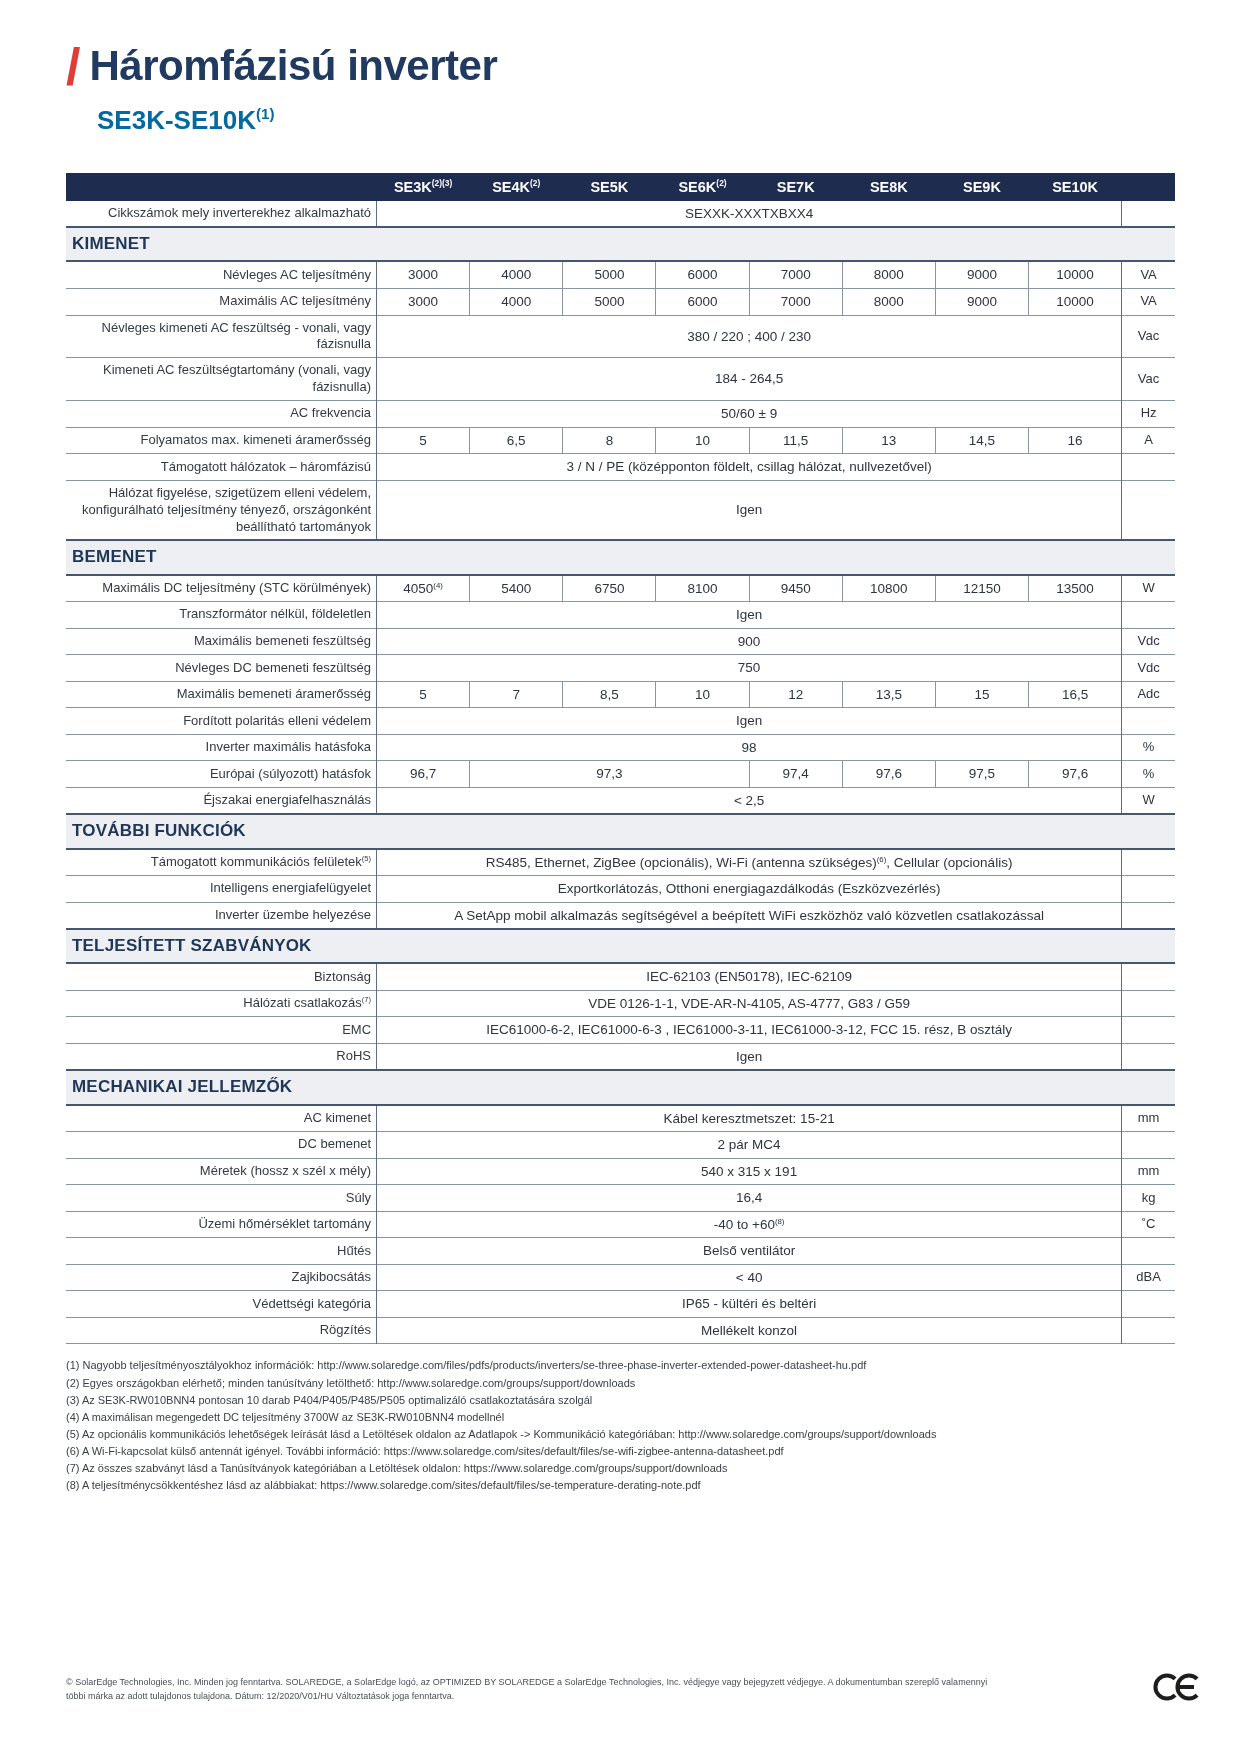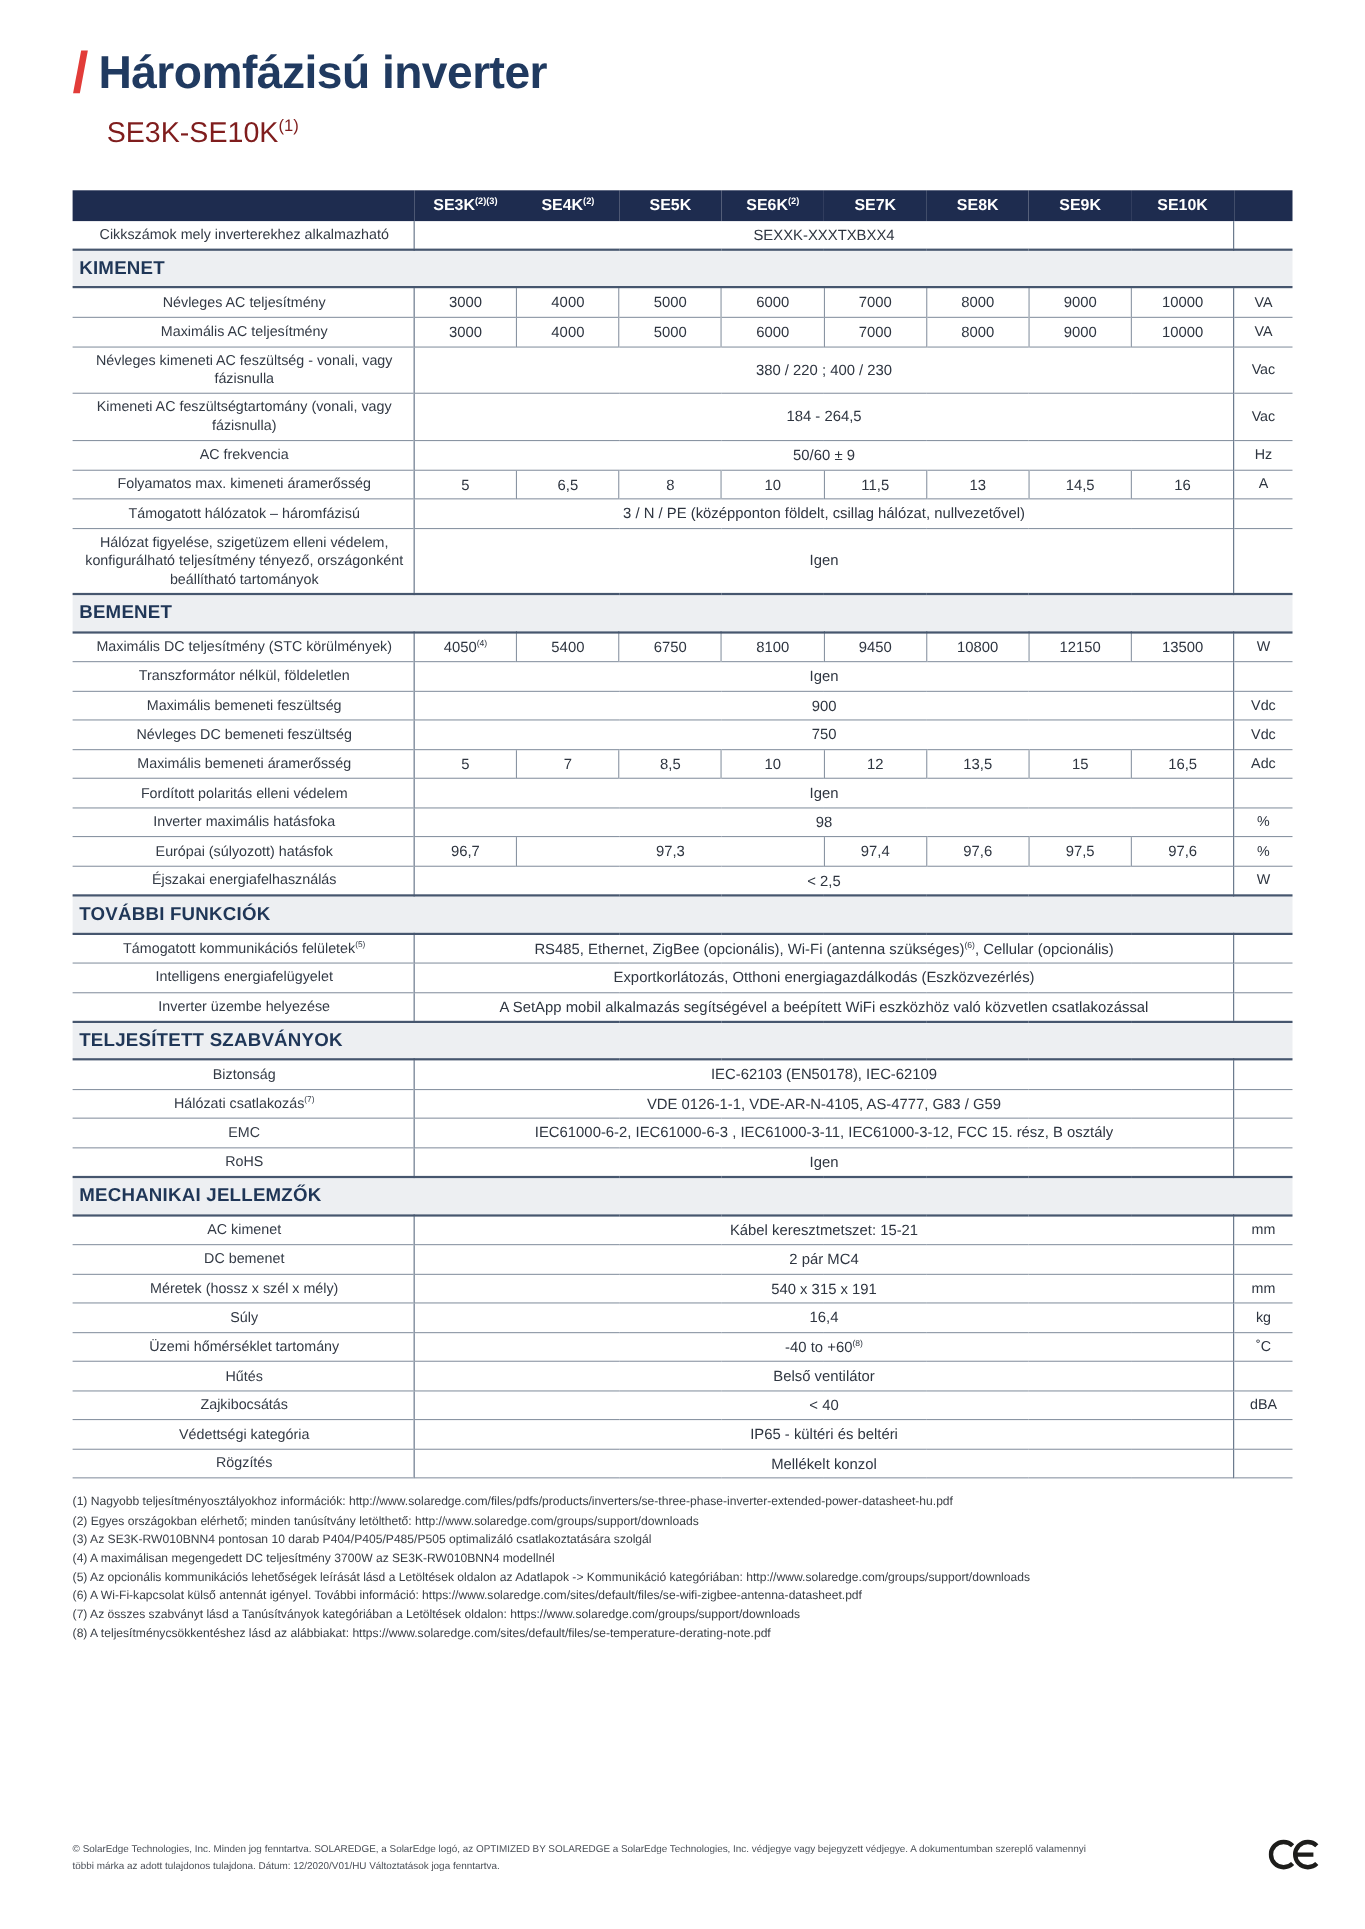--- a/index.html
+++ b/index.html
@@ -14,34 +14,34 @@
   *{box-sizing:border-box;margin:0;padding:0;}
   html,body{background:#ffffff;}
   body{font-family:"Liberation Sans","DejaVu Sans",sans-serif;color:var(--ink);}
   .page{position:relative;width:1241px;height:1754px;background:#fff;overflow:hidden;margin:0 auto;}
   .content{padding:44px 66px 0 66px;}
 
   
   .title-row{display:flex;align-items:flex-start;}
   .slash{color:var(--red);font-size:52px;font-weight:700;line-height:0.92;margin-right:11px;letter-spacing:-2px;}
   h1.title{color:#203a60;font-size:42px;font-weight:700;line-height:1.05;letter-spacing:-0.5px;}
-  h2.subtitle{color:#7f1d1d;font-size:26px;font-weight:400;margin:13px 0 0 31px;}
+  h2.subtitle{color:#0369a1;font-size:26px;font-weight:700;margin:13px 0 0 31px;}
   sup{font-size:58%;vertical-align:super;line-height:0;}
 
   
   table.spec{width:100%;border-collapse:collapse;margin-top:37px;border-bottom:1px solid var(--hline);table-layout:fixed;}
   col.c-label{width:28%;}
   col.c-data{width:8.4%;}
   col.c-unit{width:4.8%;}
   thead th{background:var(--navy);color:#fff;font-size:14.5px;font-weight:700;text-align:center;padding:6px 2px;height:19px;}
   thead th sup{font-weight:700;}
   tbody td{font-size:13.5px;line-height:1.3;vertical-align:middle;}
   tr.spec-row td{border-top:1px solid var(--hline);padding:4px 5px;}
   tr.spec-row:first-child td{border-top:none;}
-  td.label{text-align:center;padding-left:7px !important;border-right:1px solid var(--vline);font-size:13px;color:#333a45;}
+  td.label{text-align:right;padding-left:7px !important;border-right:1px solid var(--vline);font-size:13px;color:#333a45;}
   td.cell,td.merged{text-align:center;color:#2e3540;}
   td.cell + td.cell{border-left:1px solid var(--hline);}
   td.unit{border-left:1px solid var(--vline);text-align:center;font-size:13px;color:#2e3540;}
   tr.section td{background:var(--band);border-top:2px solid var(--hline-dark);border-bottom:2px solid var(--hline-dark);
     color:#1f3657;font-weight:700;font-size:17px;padding:5px 6px;letter-spacing:0.2px;}
 
   
   ul.footnotes{list-style:none;margin-top:13px;}
   ul.footnotes li{font-size:11px;line-height:1.55;color:#3a3f46;}
 

